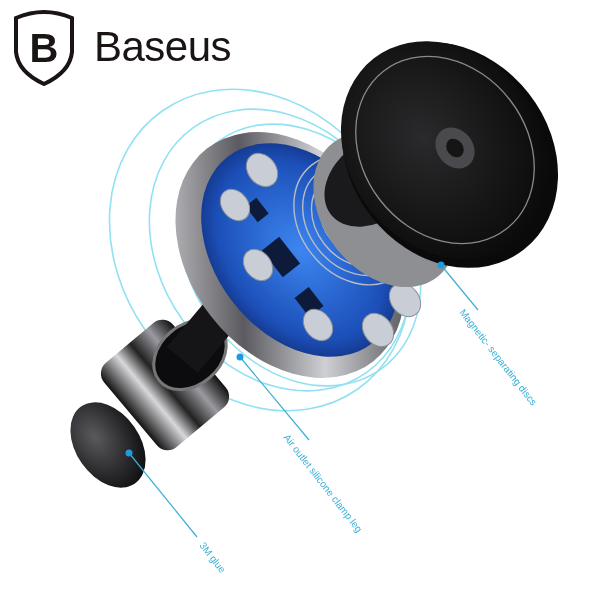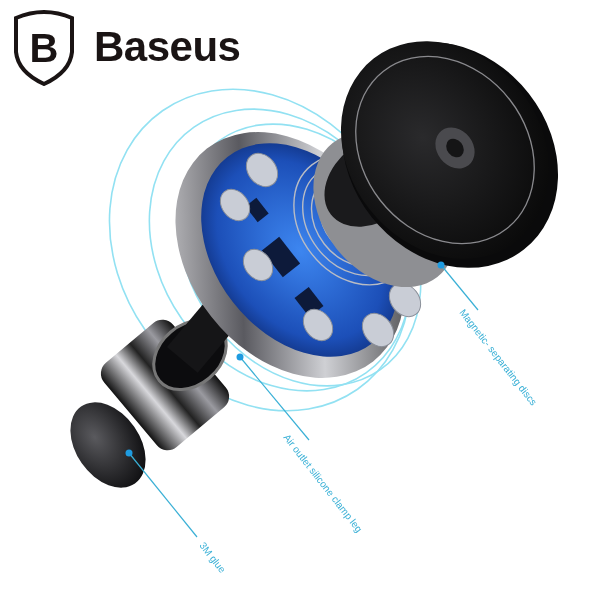--- a/index.html
+++ b/index.html
@@ -1,19 +1,19 @@
 <!DOCTYPE html>
 <html><head>
 <meta charset="utf-8">
 <style>
   html, body { margin:0; padding:0; background:#ffffff; }
   body { width:600px; height:600px; position:relative; overflow:hidden; font-family:"Liberation Sans", sans-serif; }
   .logo { position:absolute; left:10px; top:8px; display:flex; align-items:center; }
   .logo-shield { width:68px; height:78px; }
-  .logo-text { font-family:"Liberation Sans", sans-serif; font-weight:700; font-size:42px; color:#1a1414; margin-left:16px; letter-spacing:-0.5px;text-align:center; }
+  .logo-text { font-family:"Liberation Sans", sans-serif; font-weight:400; font-size:42px; color:#1a1414; margin-left:16px; letter-spacing:-0.5px;text-align:center; }
   .scene { position:absolute; left:0; top:0; width:600px; height:600px; }
   .label { position:absolute; color:#3ab0d6; font-size:10px; white-space:nowrap; transform-origin:0 0; }
 </style>
 </head>
 <body>
 
 <div class="logo">
   <svg class="logo-shield" viewBox="0 0 68 78">
     <path d="M6 10 Q34 -2 62 10 L62 44 Q60 64 34 76 Q8 64 6 44 Z" fill="#fff" stroke="#1a1414" stroke-width="4"></path>
     <text x="34" y="54" text-anchor="middle" font-family="Liberation Sans, sans-serif" font-weight="700" font-size="40" fill="#1a1414">B</text>

